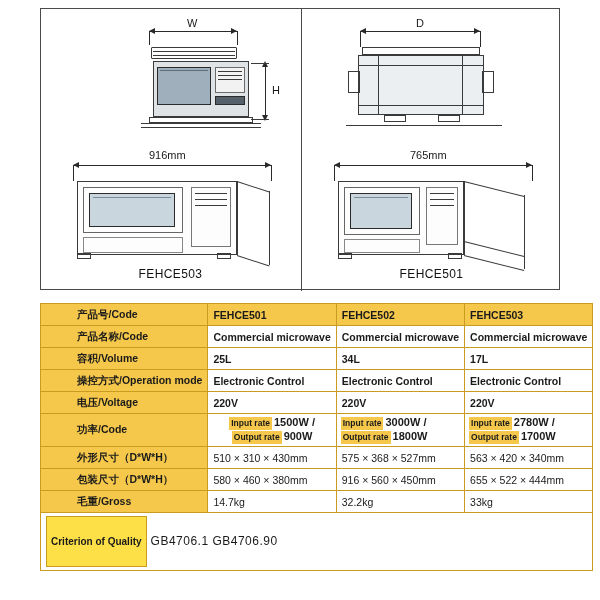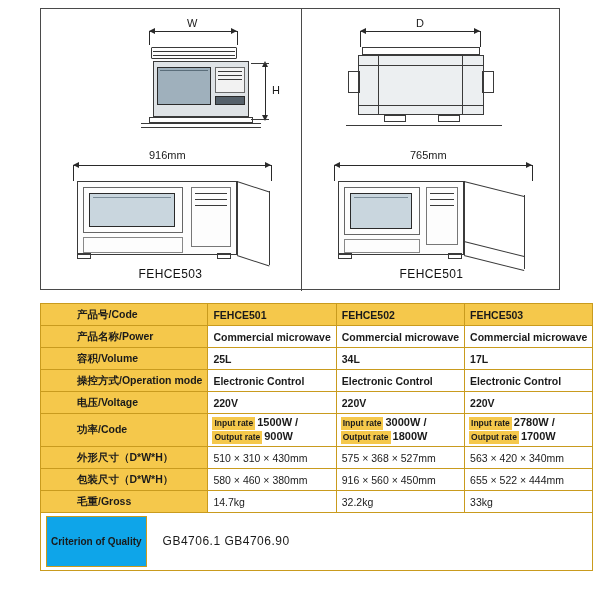--- a/index.html
+++ b/index.html
@@ -132,26 +132,26 @@
     padding: 0 2px;
     font-size: 8.5px;
     font-weight: bold;
     margin-right: 2px;
   }
   .pwr-val { font-weight: bold; font-size: 11px; }
 
   .crit-row td { background: #ffffff; }
   .crit-tag {
     display: inline-block;
-    background: #0ea5e9;
+    background: #fde047;
     border: 1px solid #c99b1e;
     padding: 19px 4px;
     font-weight: bold;
     font-size: 10px;
-    margin-right: 16px;
+    margin-right: 4px;
   }
   .crit-val { font-weight: normal; font-size: 12px; letter-spacing: .5px; }
 </style>
 </head>
 <body>
 
 <div id="page">
 
   <div class="drawing-panel">
     <div class="panel-divider"></div>
@@ -272,21 +272,21 @@
 
   <table class="spec-table">
     <tbody id="spec-body">
         <tr class="header">
           <td class="label">产品号/Code</td>
           <td class="val bold">FEHCE501</td>
           <td class="val bold">FEHCE502</td>
           <td class="val bold">FEHCE503</td>
         </tr>
         <tr>
-          <td class="label">产品名称/Power</td>
+          <td class="label">产品名称/Code</td>
           <td class="val bold">Commercial microwave</td>
           <td class="val bold">Commercial microwave</td>
           <td class="val bold">Commercial microwave</td>
         </tr>
         <tr>
           <td class="label">容积/Volume</td>
           <td class="val bold">25L</td>
           <td class="val bold">34L</td>
           <td class="val bold">17L</td>
         </tr>
@@ -297,21 +297,21 @@
           <td class="val bold">Electronic Control</td>
         </tr>
         <tr>
           <td class="label">电压/Voltage</td>
           <td class="val bold">220V</td>
           <td class="val bold">220V</td>
           <td class="val bold">220V</td>
         </tr>
         <tr>
           <td class="label">功率/Code</td>
-          <td class="val" style="padding: 2px 4px;">
+          <td class="val" style="padding: 2px 4px; text-align: center;">
             <span class="pwr-line"><span class="pwr-tag">Input rate</span><span class="pwr-val">1500W /</span></span>
             <span class="pwr-line"><span class="pwr-tag">Output rate</span><span class="pwr-val">900W</span></span>
           </td>
           <td class="val" style="padding: 2px 4px;">
             <span class="pwr-line"><span class="pwr-tag">Input rate</span><span class="pwr-val">3000W /</span></span>
             <span class="pwr-line"><span class="pwr-tag">Output rate</span><span class="pwr-val">1800W</span></span>
           </td>
           <td class="val" style="padding: 2px 4px;">
             <span class="pwr-line"><span class="pwr-tag">Input rate</span><span class="pwr-val">2780W /</span></span>
             <span class="pwr-line"><span class="pwr-tag">Output rate</span><span class="pwr-val">1700W</span></span>

